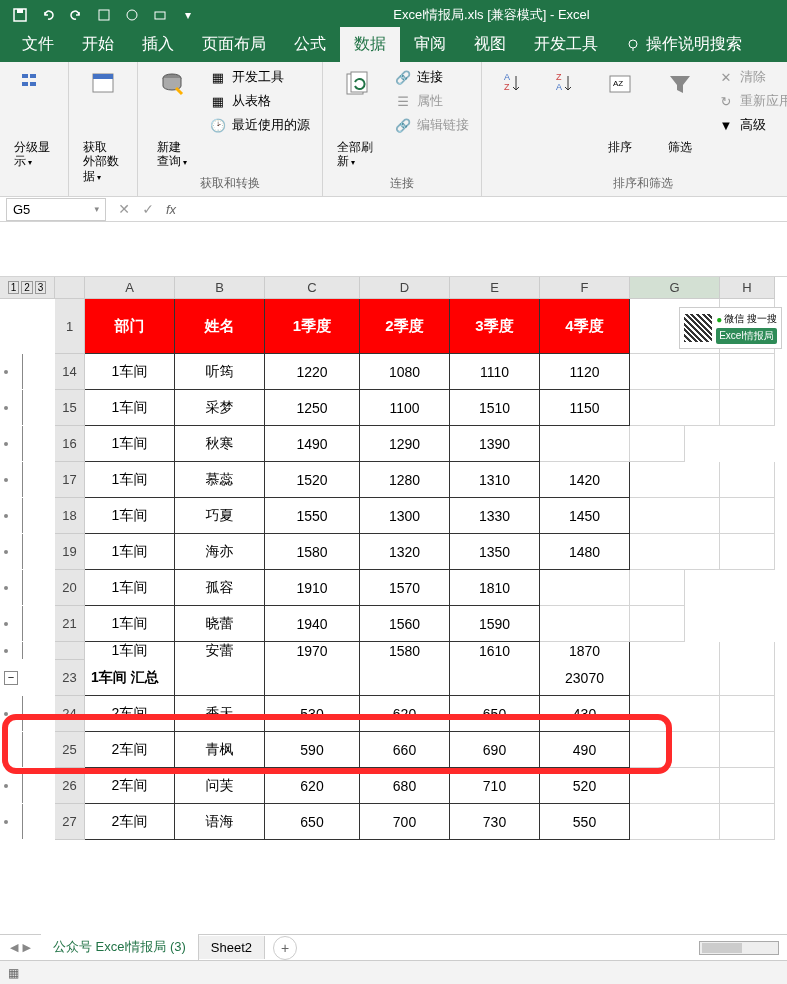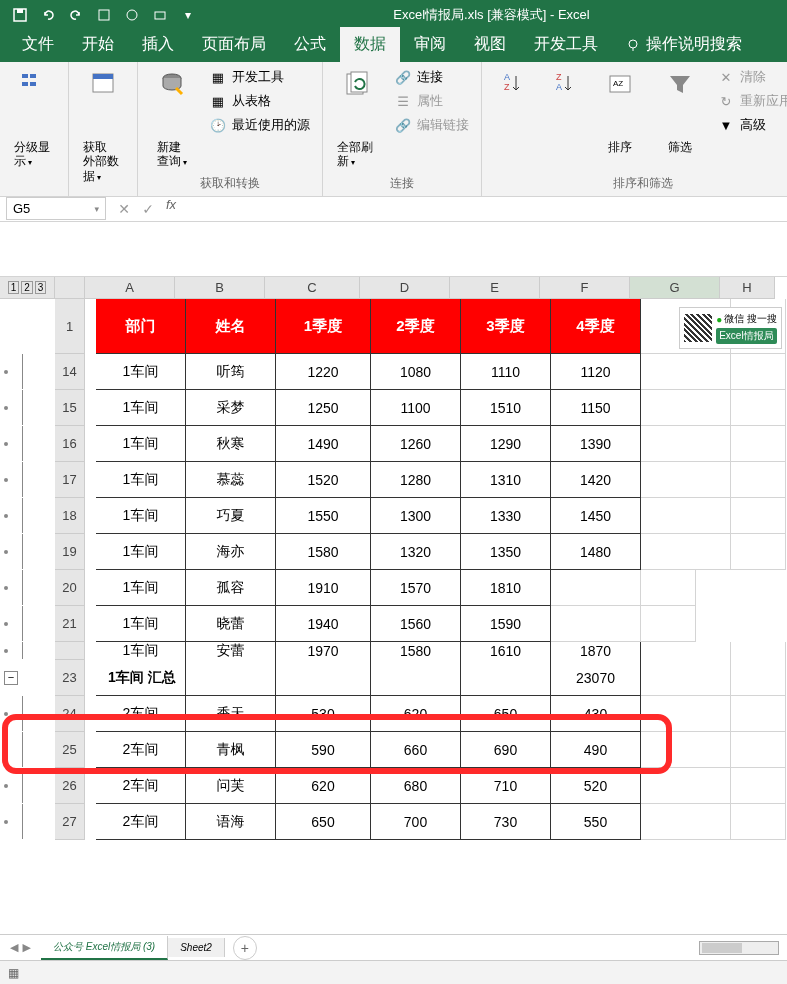--- a/index.html
+++ b/index.html
@@ -26,21 +26,21 @@
 .bigbtn { display: flex; flex-direction: column; align-items: center; gap: 4px; cursor: pointer; padding: 2px 6px; min-width: 52px; }
 .bigbtn-icon { width: 32px; height: 32px; display: flex; align-items: center; justify-content: center; }
 .bigbtn-label { font-size: 12px; line-height: 1.2; margin-top: 36px; }
 .smallbtns { display: flex; flex-direction: column; gap: 2px; }
 .smallbtn { display: flex; align-items: center; gap: 6px; cursor: pointer; padding: 2px 4px; font-size: 13px; white-space: nowrap; }
 .smallbtn-icon { width: 16px; height: 16px; display: flex; align-items: center; justify-content: center; }
 .smallbtn.dis { color: #999; }
 .dd-arrow { font-size: 8px; margin-left: 2px; }
 
 
-.formulabar { height: 25px; border-bottom: 1px solid #d4d4d4; display: flex; align-items: flex-start; background: #fff; }
+.formulabar { height: 25px; border-bottom: 1px solid #d4d4d4; display: flex; align-items: center; background: #fff; }
 .namebox { width: 100px; height: 23px; border: 1px solid #ccc; margin: 0 6px; padding: 2px 6px; font-size: 13px; display: flex; align-items: center; justify-content: space-between; }
 .fb-btn { width: 24px; height: 23px; display: flex; align-items: center; justify-content: center; color: #999; cursor: pointer; font-size: 14px; }
 .fx-label { font-style: italic; font-size: 13px; color: #666; padding: 0 6px; }
 .fb-input { flex: 1; height: 23px; border: none; font-size: 13px; padding: 0 6px; }
 
 
 .spacer { height: 55px; background: #fff; border-bottom: 1px solid #d4d4d4; }
 
 
 .gridwrap { position: relative; }
@@ -55,44 +55,44 @@
 
 .rowhdr-col { position: absolute; left: 55px; top: 22px; width: 30px; }
 .rowhdr { height: 36px; border-right: 1px solid #ccc; border-bottom: 1px solid #ccc; background: #e6e6e6; display: flex; align-items: center; justify-content: center; font-size: 13px; color: #444; cursor: pointer; }
 .rowhdr.hdr { height: 55px; }
 
 .colhdr-row { position: absolute; left: 85px; top: 0; height: 22px; display: flex; }
 .colhdr { border-right: 1px solid #ccc; border-bottom: 1px solid #ccc; background: #e6e6e6; display: flex; align-items: center; justify-content: center; font-size: 13px; color: #444; cursor: pointer; }
 .colhdr.sel { background: #d3e0d3; }
 .selectall { position: absolute; left: 55px; top: 0; width: 30px; height: 22px; border-right: 1px solid #ccc; border-bottom: 1px solid #ccc; background: #e6e6e6; cursor: pointer; }
 
-.cells { position: absolute; left: 96px; top: 22px; }
+.cells { position: absolute; left: 85px; top: 22px; }
 .crow { display: flex; }
 .cell { height: 36px; border-right: 1px solid #333; border-bottom: 1px solid #333; display: flex; align-items: center; justify-content: center; font-size: 14px; background: #fff; }
-.cell.left { justify-content: flex-start; padding-left: 12px; }
+.cell.left { justify-content: flex-start; padding-left: 6px; }
 .cell.noborder { border-right: 1px solid #d4d4d4; border-bottom: 1px solid #d4d4d4; }
 .crow.thead .cell { height: 55px; background: #ff0000; color: #fff; font-weight: bold; font-size: 15px; }
 .crow.thead .cell.noborder { background: #fff; }
 .crow.partial .cell { height: 18px; overflow: hidden; border-bottom: none; }
 
 
 .hlbox { position: absolute; border: 6px solid #ff2a2a; border-radius: 14px; pointer-events: none; }
 
 
 .qrbadge { position: absolute; border: 1px solid #ccc; background: #fff; padding: 4px; display: flex; gap: 4px; align-items: center; font-size: 10px; }
 .qrimg { width: 28px; height: 28px; background: repeating-linear-gradient(45deg,#333 0 2px,#fff 2px 4px); }
 .qrtxt { display: flex; flex-direction: column; gap: 2px; }
 .qrtxt .t1 { display: flex; align-items: center; gap: 2px; }
 .qrtxt .t2 { background: #2e8b57; color: #fff; padding: 1px 3px; border-radius: 2px; }
 
 
 .sheettabs { position: absolute; bottom: 24px; left: 0; right: 0; height: 26px; background: #fff; border-top: 1px solid #ccc; display: flex; align-items: center; }
 .st-nav { display: flex; gap: 4px; padding: 0 10px; color: #888; }
 .st-nav span { cursor: pointer; font-size: 11px; }
-.stab { padding: 4px 12px; border-right: 1px solid #ccc; font-size: 10px; cursor: pointer; background: #f0f0f0; font-style: italic; }
+.stab { padding: 4px 12px; border-right: 1px solid #ccc; font-size: 13px; cursor: pointer; background: #f0f0f0; }
 .stab.active { background: #fff; border-bottom: 2px solid #217346; color: #217346; }
 .stab-add { width: 24px; height: 24px; border: 1px solid #ccc; border-radius: 50%; display: flex; align-items: center; justify-content: center; margin-left: 8px; cursor: pointer; font-size: 14px; color: #666; }
 .hscroll { flex: 1; display: flex; justify-content: flex-end; padding-right: 8px; }
 .hsbar { width: 80px; height: 14px; border: 1px solid #aaa; background: #eee; position: relative; }
 .hsbar::before { content: ""; position: absolute; left: 2px; top: 1px; width: 40px; height: 10px; background: #ccc; }
 
 
 .statusbar { position: absolute; bottom: 0; left: 0; right: 0; height: 24px; background: #f3f3f3; border-top: 1px solid #ccc; display: flex; align-items: center; padding: 0 8px; font-size: 12px; color: #666; }
 
 .cw-A { width: 90px; } .cw-B { width: 90px; } .cw-C { width: 95px; } .cw-D { width: 90px; } .cw-E { width: 90px; } .cw-F { width: 90px; } .cw-G { width: 90px; } .cw-H { width: 55px; }
@@ -446,21 +446,20 @@
         <div class="cell cw-D">1100</div>
         <div class="cell cw-E">1510</div>
         <div class="cell cw-F">1150</div>
         <div class="cell noborder cw-G"></div>
         <div class="cell noborder cw-H"></div>
       </div>
       <div class="crow">
         <div class="cell cw-A">1车间</div>
         <div class="cell cw-B">秋寒</div>
         <div class="cell cw-C">1490</div>
-        <div class="cell cw-D">1260</div>
         <div class="cell cw-E">1290</div>
         <div class="cell cw-F">1390</div>
         <div class="cell noborder cw-G"></div>
         <div class="cell noborder cw-H"></div>
       </div>
       <div class="crow">
         <div class="cell cw-A">1车间</div>
         <div class="cell cw-B">慕蕊</div>
         <div class="cell cw-C">1520</div>
         <div class="cell cw-D">1280</div>

